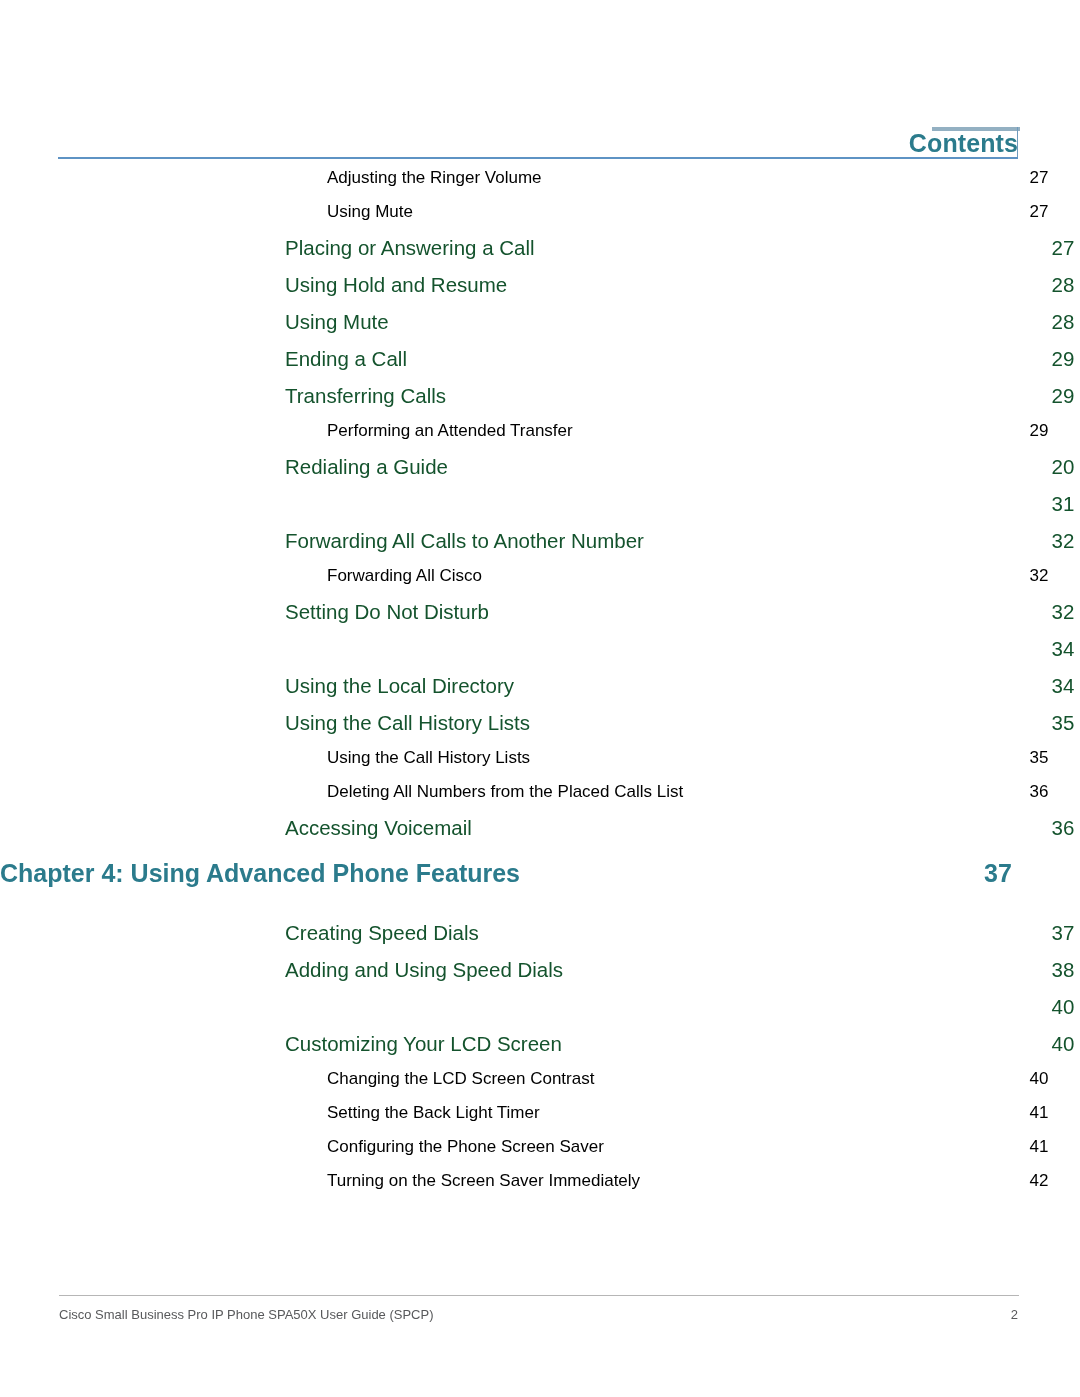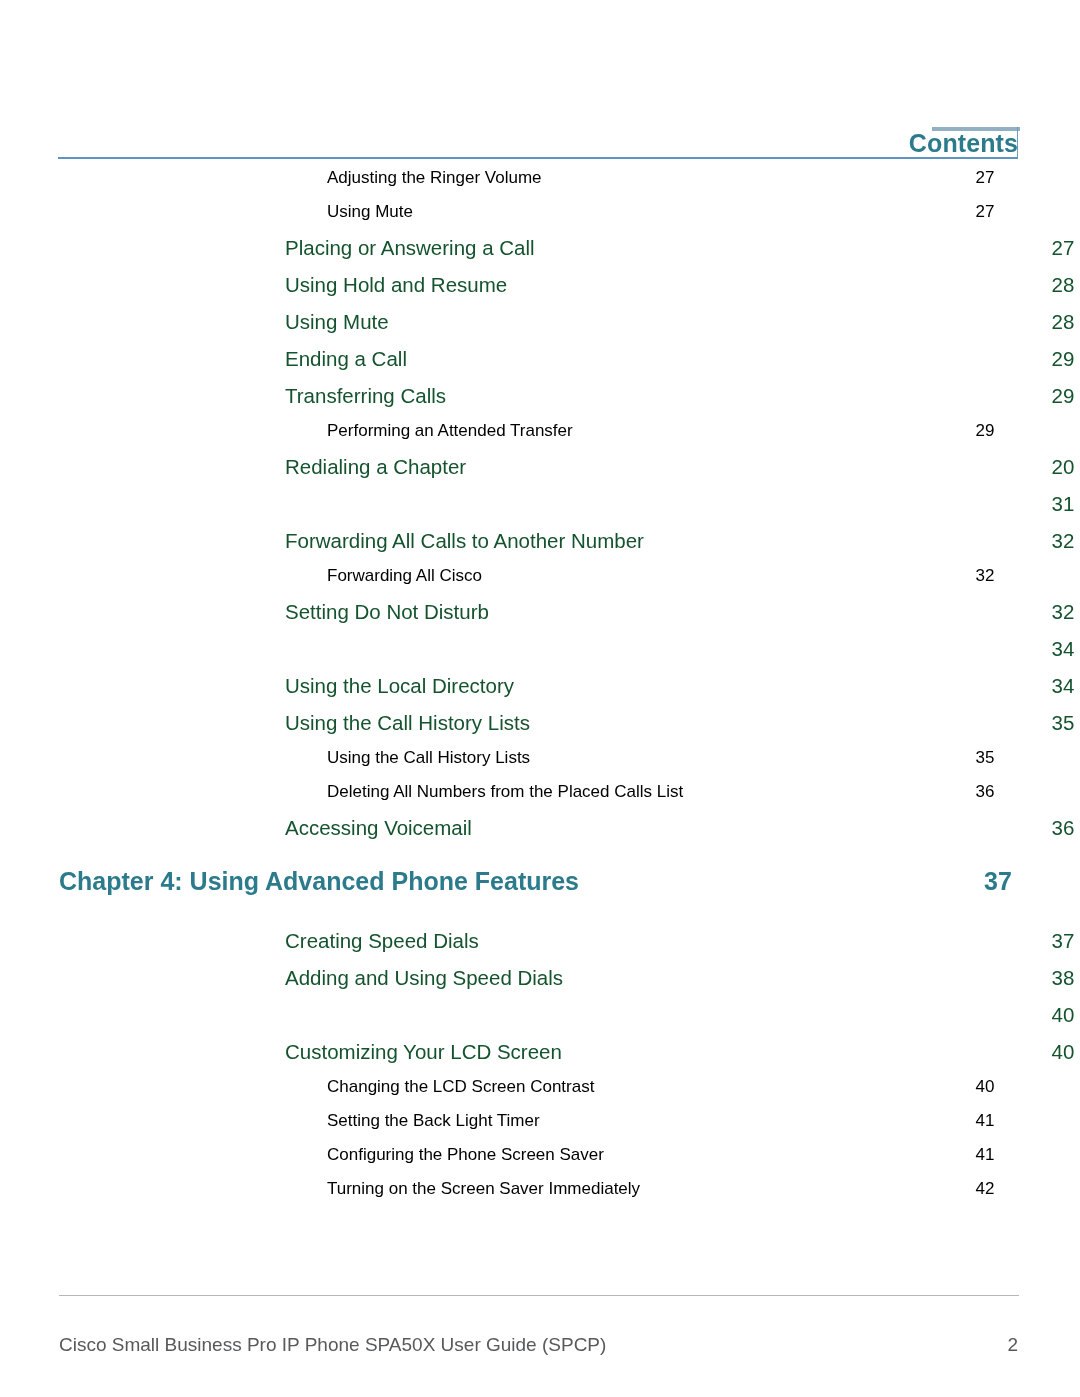--- a/index.html
+++ b/index.html
@@ -97,37 +97,36 @@
     padding-left: 285px;
     height: 37px;
     font-size: 20.5px;
     color: #14532d;
   }
   .lvl1 .toc-page { font-size: 20.5px; min-width: 34px; }
 
   
   .lvl2 {
     padding-left: 327px;
-    padding-right: 80px;
+    padding-right: 26px;
     height: 34px;
     font-size: 17px;
     color: #000;
   }
   .lvl2 .toc-page { font-size: 17px; min-width: 30px; }
 
   
   .chapter {
-    padding-left: 59px;
     padding-right: 62px;
     height: 56px;
     align-items: baseline;
     font-size: 25px;
     font-weight: bold;
     color: #2b7b8c;
-    margin-top: 14px;
+    margin-top: 6px;
     margin-bottom: 6px;
   }
   .chapter .toc-page {
     font-size: 25px;
     font-weight: bold;
     color: #2b7b8c;
     min-width: 40px;
   }
 
   
@@ -143,24 +142,24 @@
     left: 59px;
     top: 8px;
     width: 960px;
     height: 1px;
     background: #b6b6b6;
   }
   .footer-inner {
     position: absolute;
     left: 59px;
     right: 62px;
-    top: 47px;
+    top: 20px;
     display: flex;
     align-items: flex-end;
-    font-size: 19px;
+    font-size: 13px;
     color: #58595b;
   }
   .footer-text { flex: 0 1 auto; white-space: nowrap; }
   .footer-spacer { flex: 1 1 auto; }
   .footer-page { flex: 0 0 auto; text-align: right; }
 </style>
 </head>
 <body>
 
 <div class="page">
@@ -207,21 +206,21 @@
         <span class="toc-label">Transferring Calls</span>
         <span class="toc-spacer"></span>
         <span class="toc-page">29</span>
       </div>
       <div class="toc-row lvl2">
         <span class="toc-label">Performing an Attended Transfer</span>
         <span class="toc-spacer"></span>
         <span class="toc-page">29</span>
       </div>
       <div class="toc-row lvl1">
-        <span class="toc-label">Redialing a Chapter</span>
+        <span class="toc-label">Redialing a Guide</span>
         <span class="toc-spacer"></span>
         <span class="toc-page">20</span>
       </div>
       <div class="toc-row lvl1">
         <span class="toc-spacer"></span>
         <span class="toc-page">31</span>
       </div>
       <div class="toc-row lvl1">
         <span class="toc-label">Forwarding All Calls to Another Number</span>
         <span class="toc-spacer"></span>

